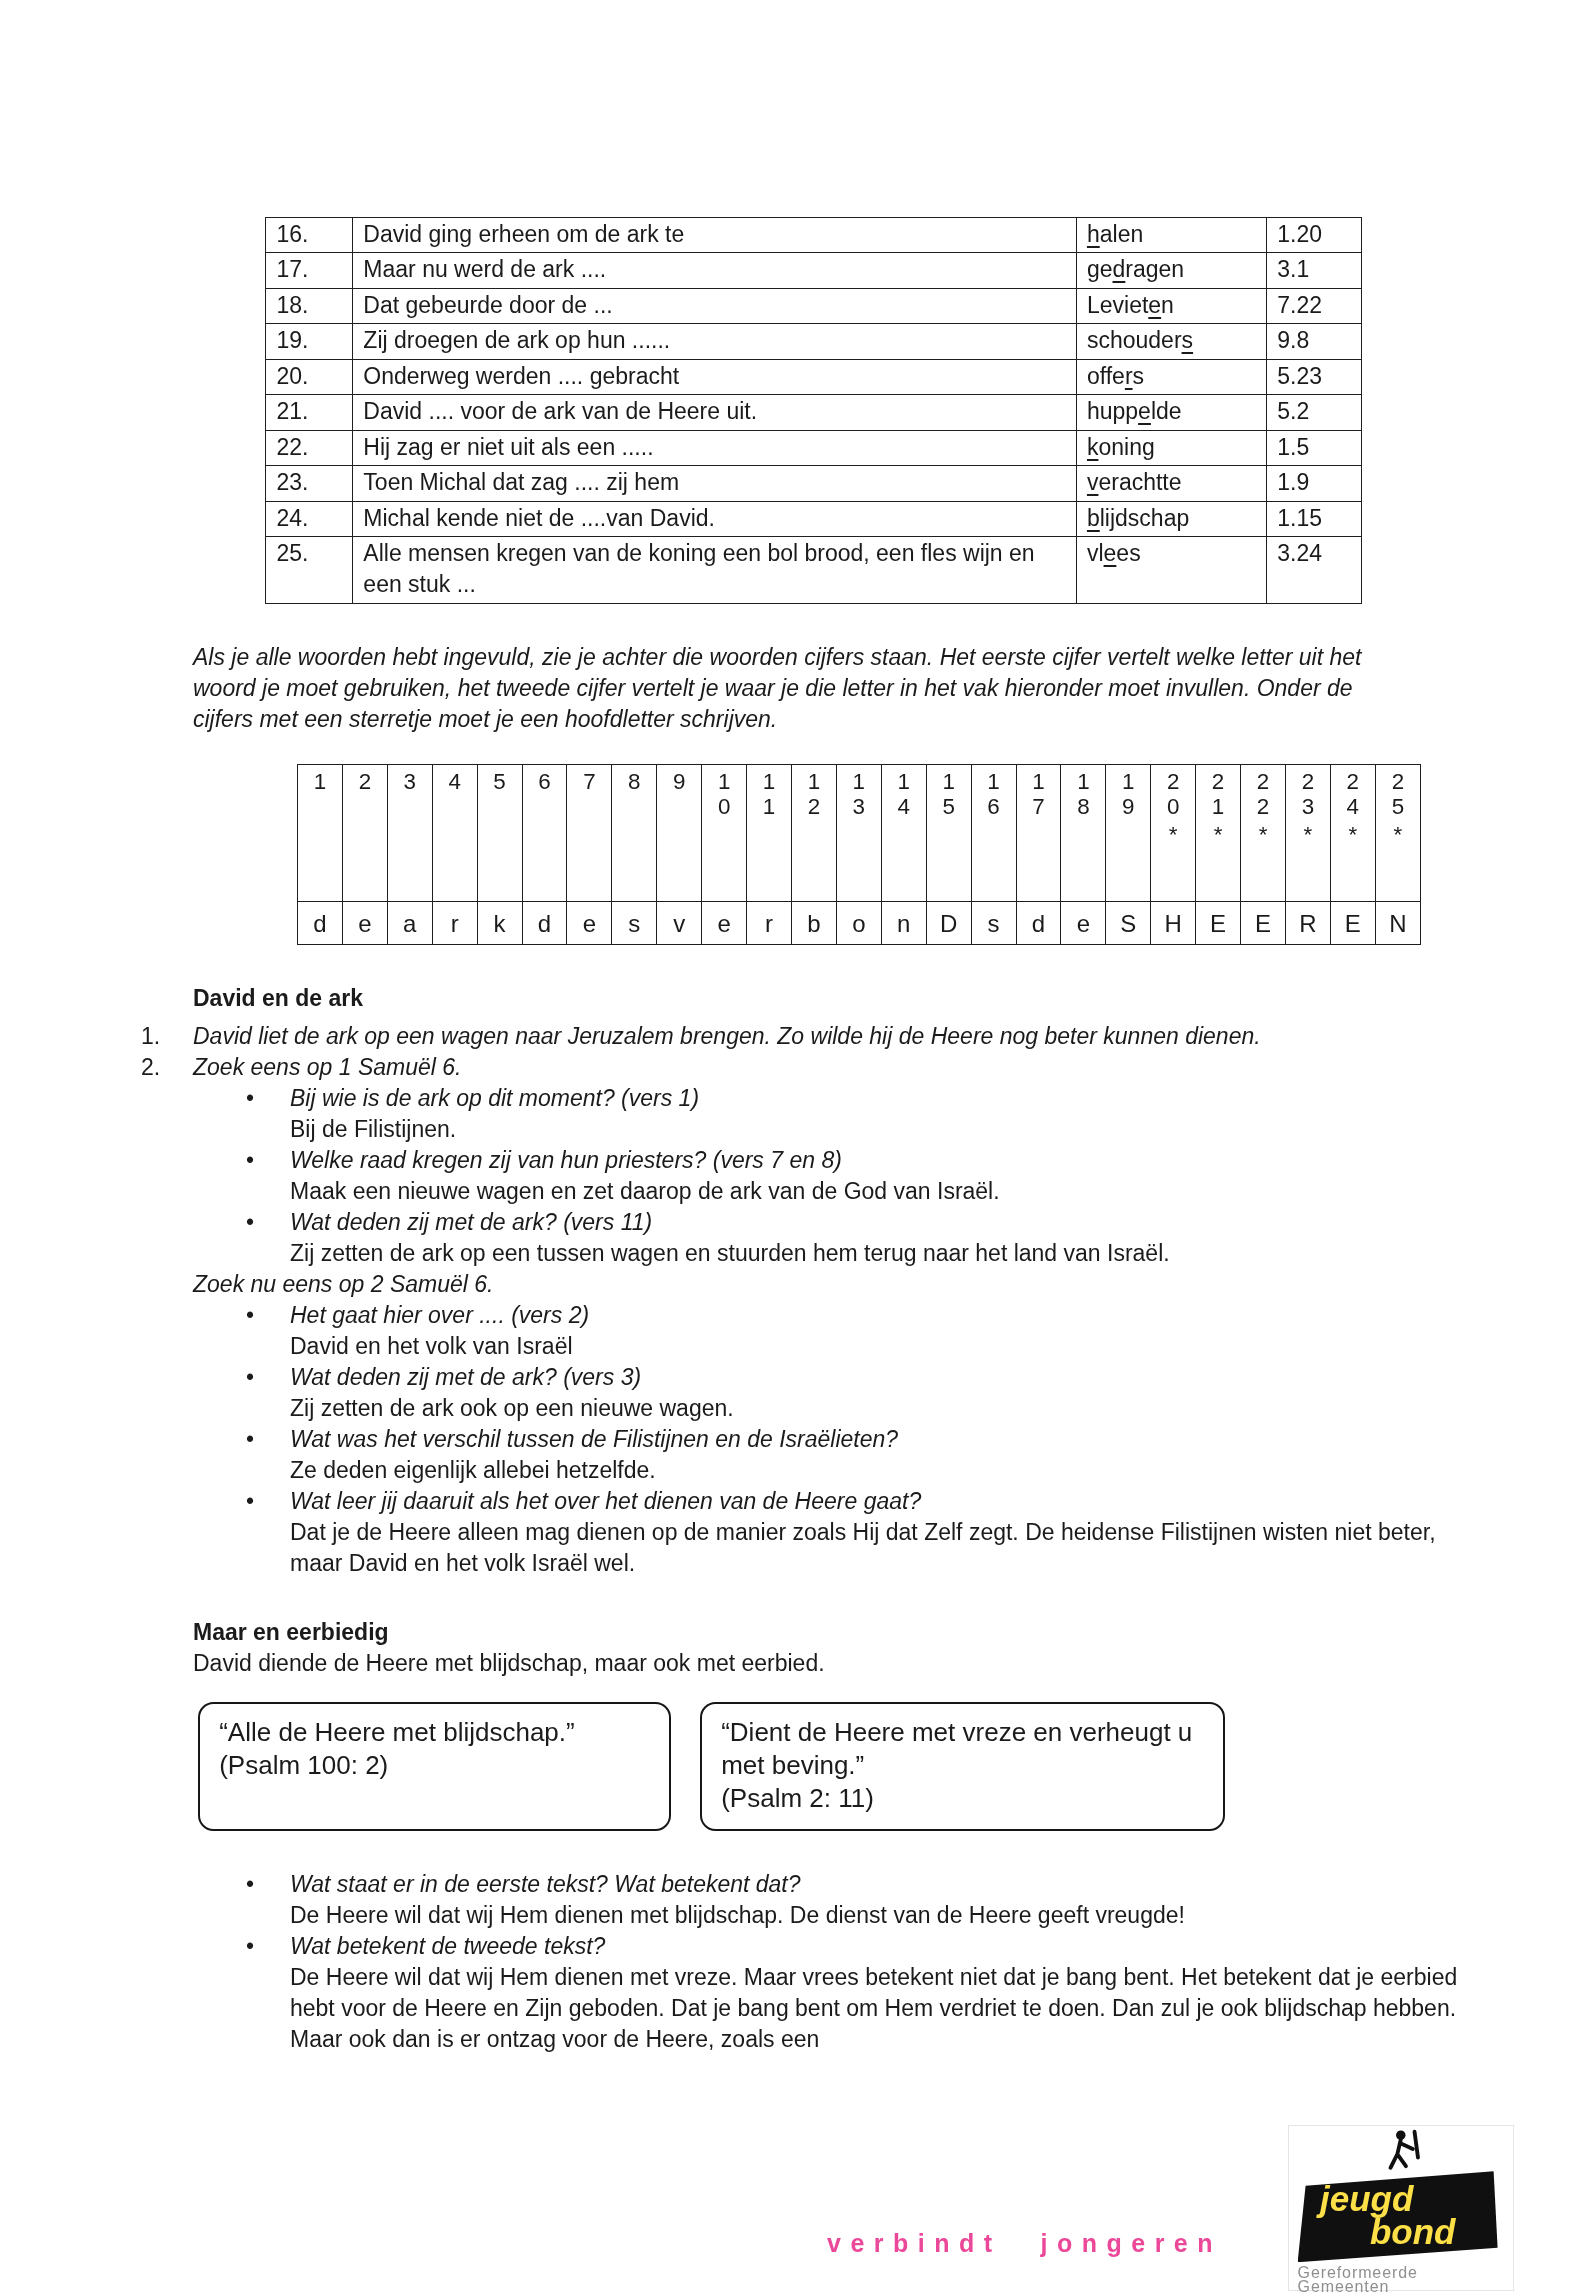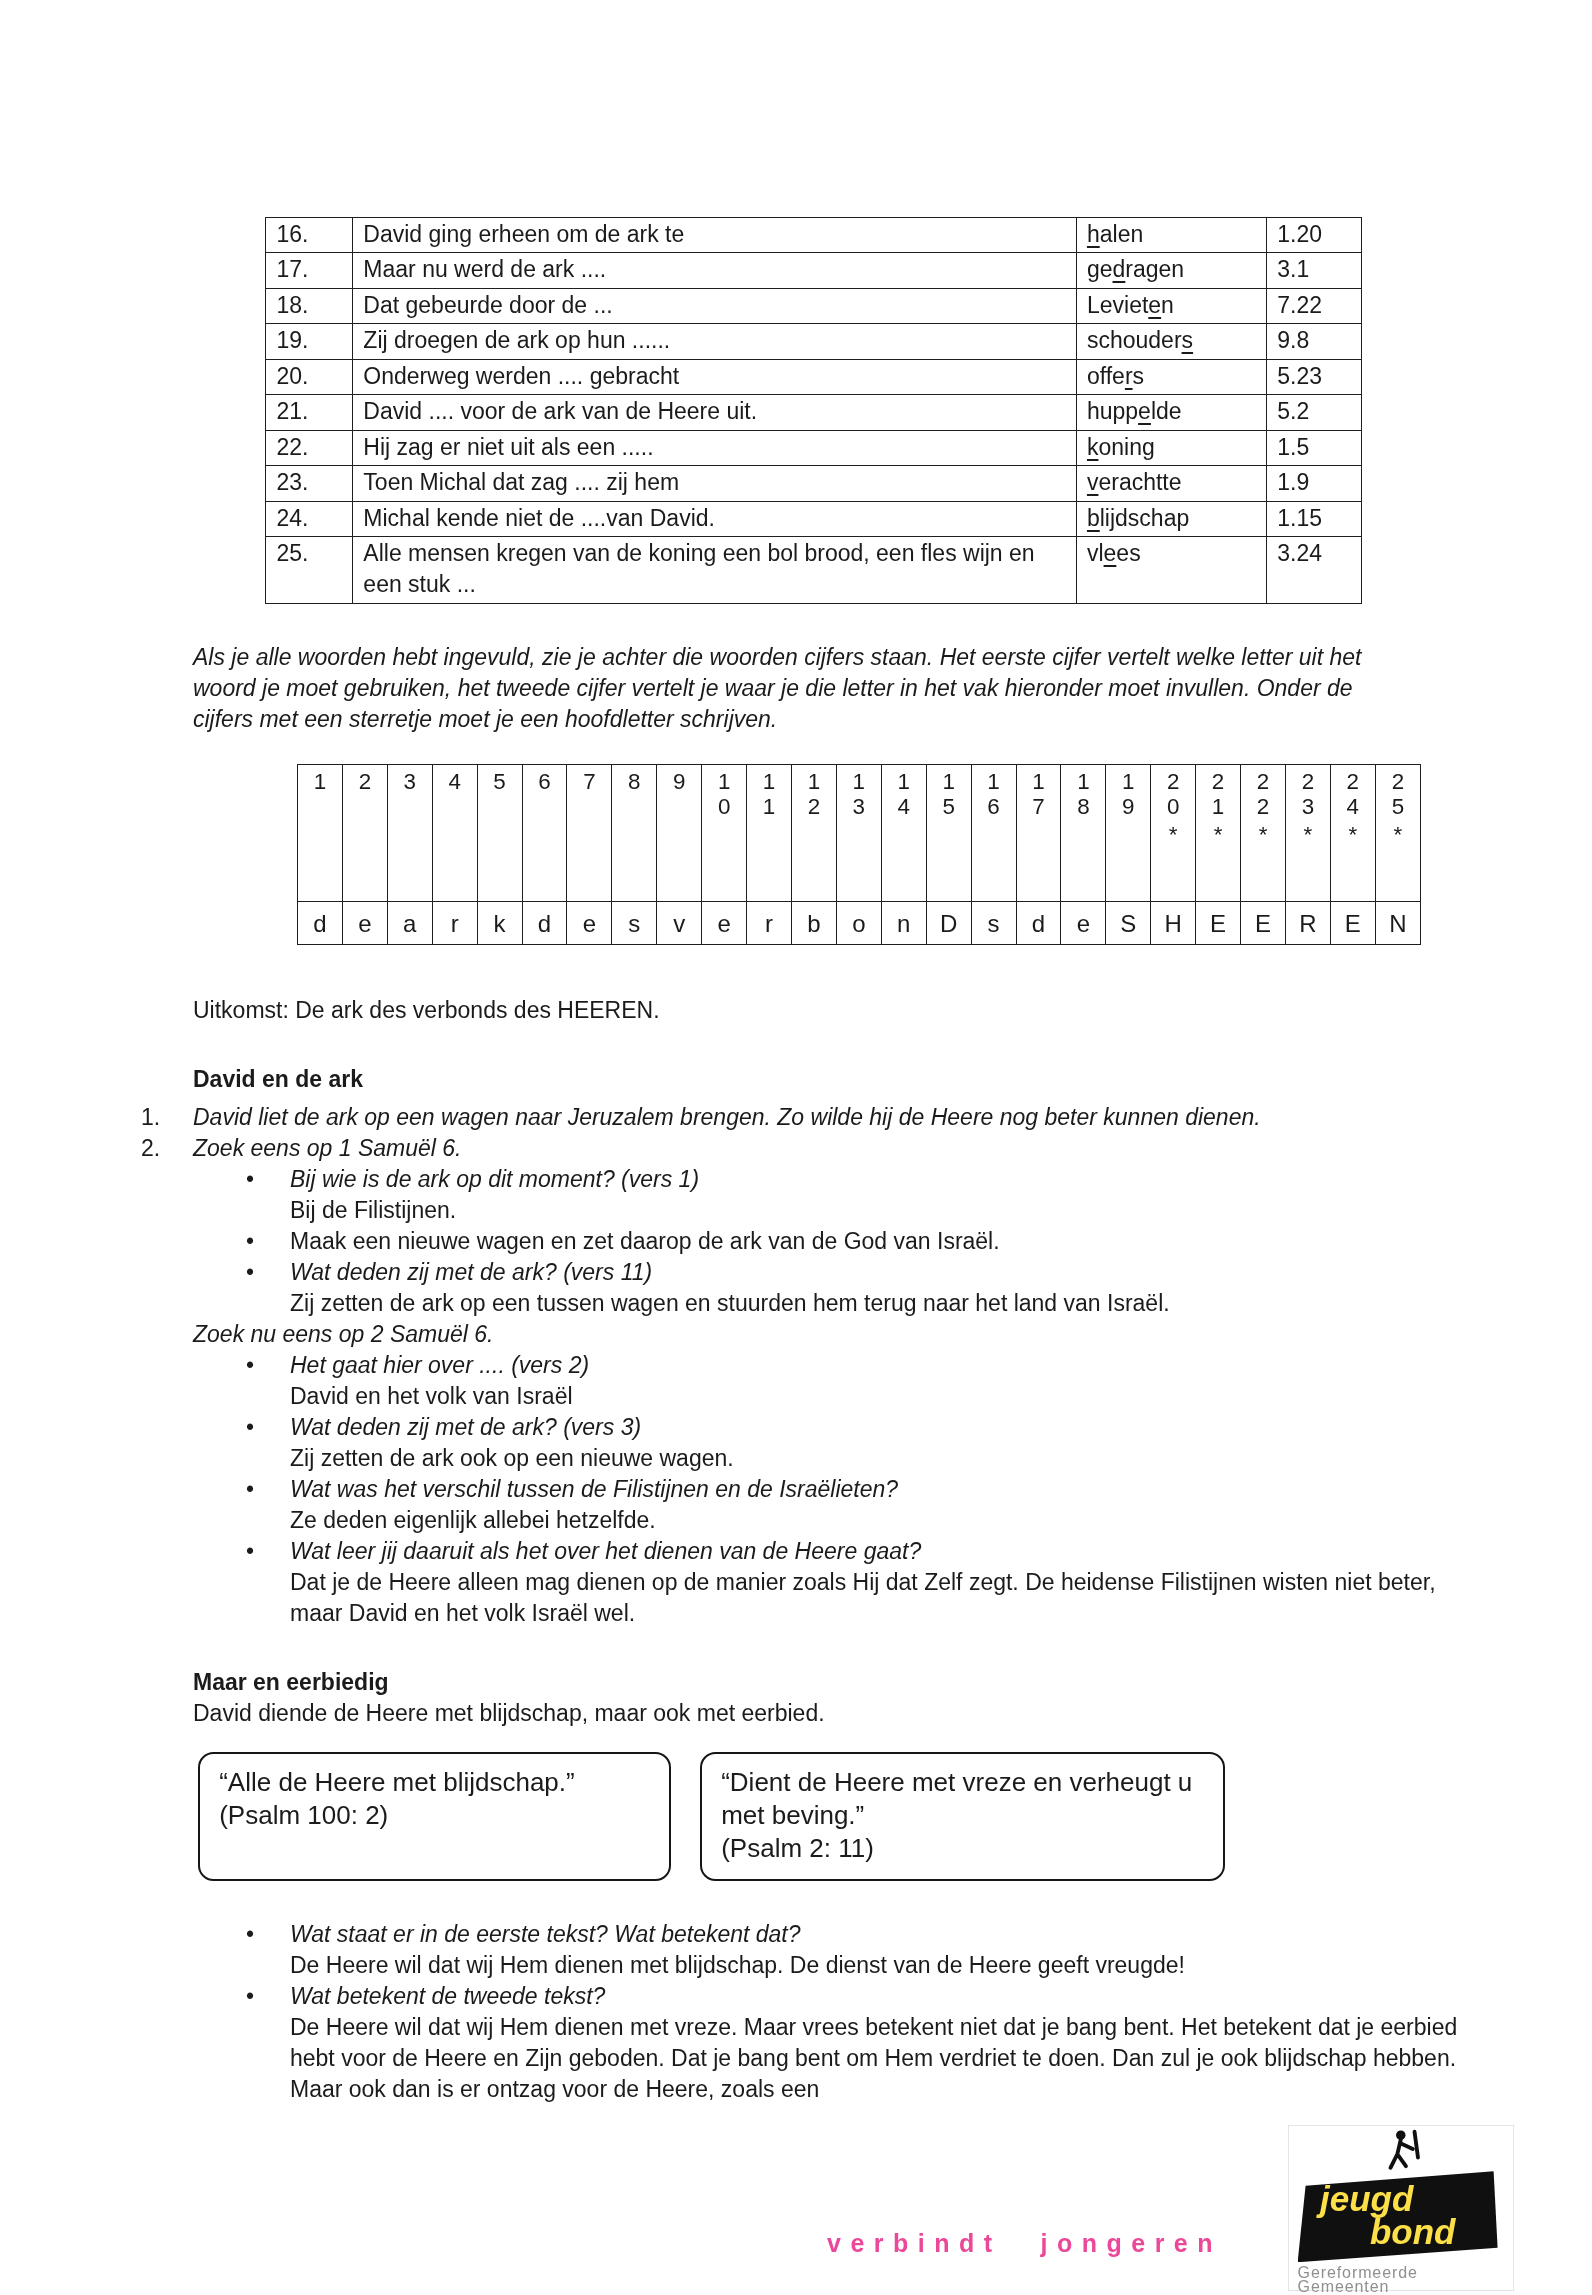--- a/index.html
+++ b/index.html
@@ -256,21 +256,20 @@
             <td class="gl">H</td>
             <td class="gl">E</td>
             <td class="gl">E</td>
             <td class="gl">R</td>
             <td class="gl">E</td>
             <td class="gl">N</td>
           </tr>
       </tbody>
     </table>
 
-    <p class="result">Uitkomst: De ark des verbonds des HEEREN.</p>
 
     <h3 class="h">David en de ark</h3>
     <div class="olist">
         <div class="oitem">
           <span class="onum">1.</span>
           <span class="otext">David liet de ark op een wagen naar Jeruzalem brengen. Zo wilde hij de Heere nog beter kunnen dienen.</span>
         </div>
         <div class="oitem">
           <span class="onum">2.</span>
           <span class="otext">Zoek eens op 1 Samuël 6.</span>
@@ -280,20 +279,21 @@
         <div class="qa">
           <span class="bullet">•</span>
           <div class="qabody">
             <div class="q">Bij wie is de ark op dit moment? (vers 1)</div>
             <div class="a">Bij de Filistijnen.</div>
           </div>
         </div>
         <div class="qa">
           <span class="bullet">•</span>
           <div class="qabody">
+            <div class="q">Welke raad kregen zij van hun priesters? (vers 7 en 8)</div>
             <div class="a">Maak een nieuwe wagen en zet daarop de ark van de God van Israël.</div>
           </div>
         </div>
         <div class="qa">
           <span class="bullet">•</span>
           <div class="qabody">
             <div class="q">Wat deden zij met de ark? (vers 11)</div>
             <div class="a">Zij zetten de ark op een tussen wagen en stuurden hem terug naar het land van Israël.</div>
           </div>
         </div>

